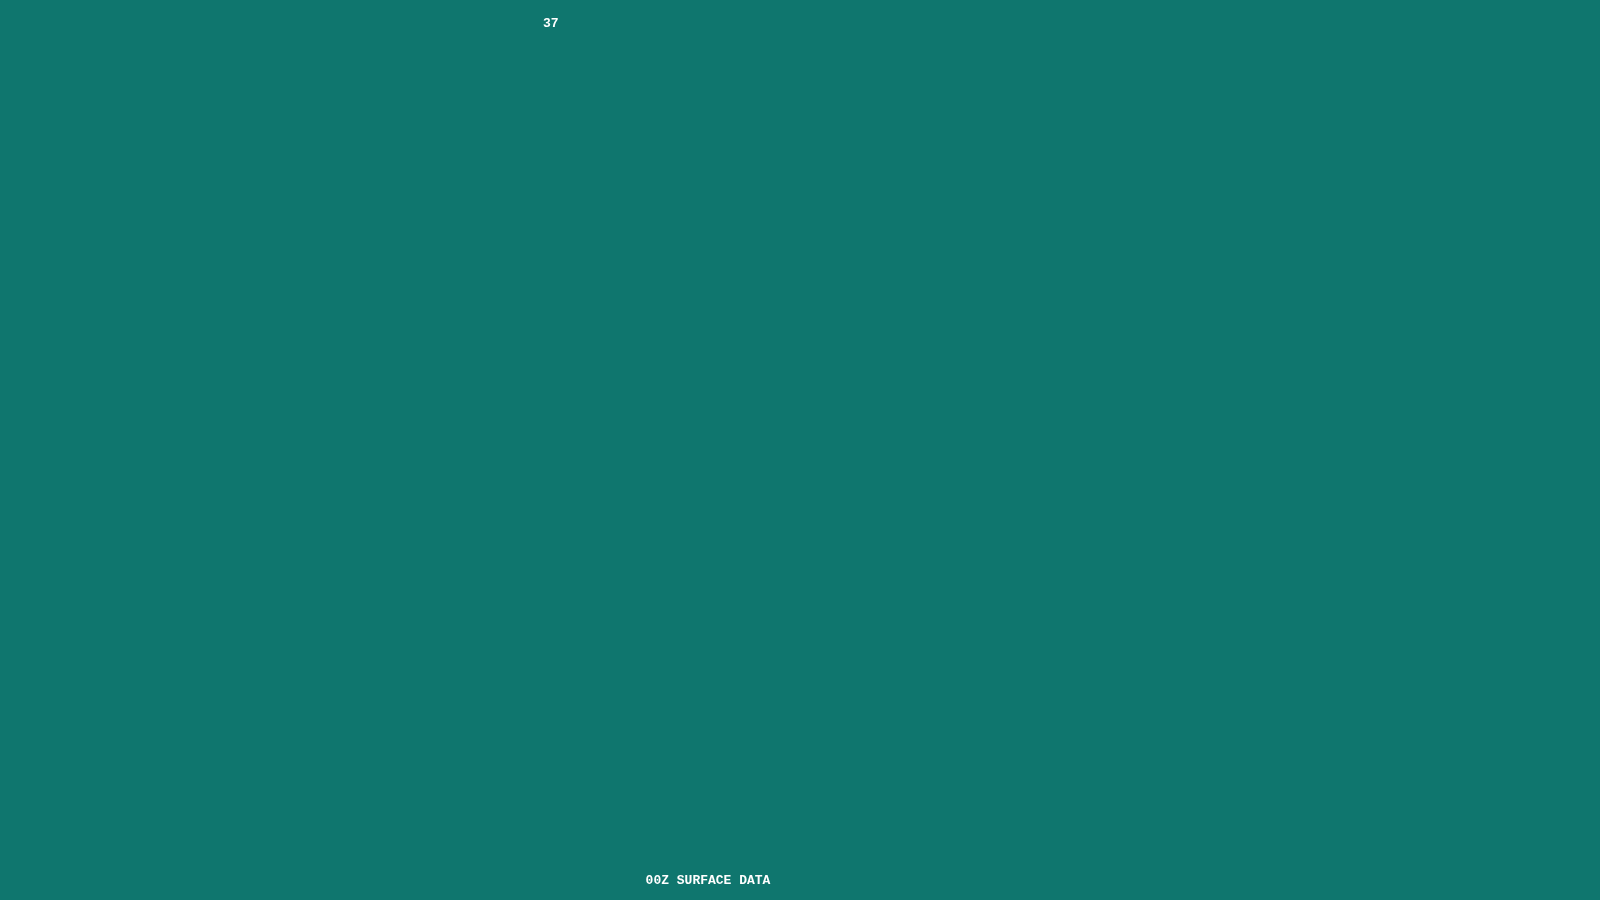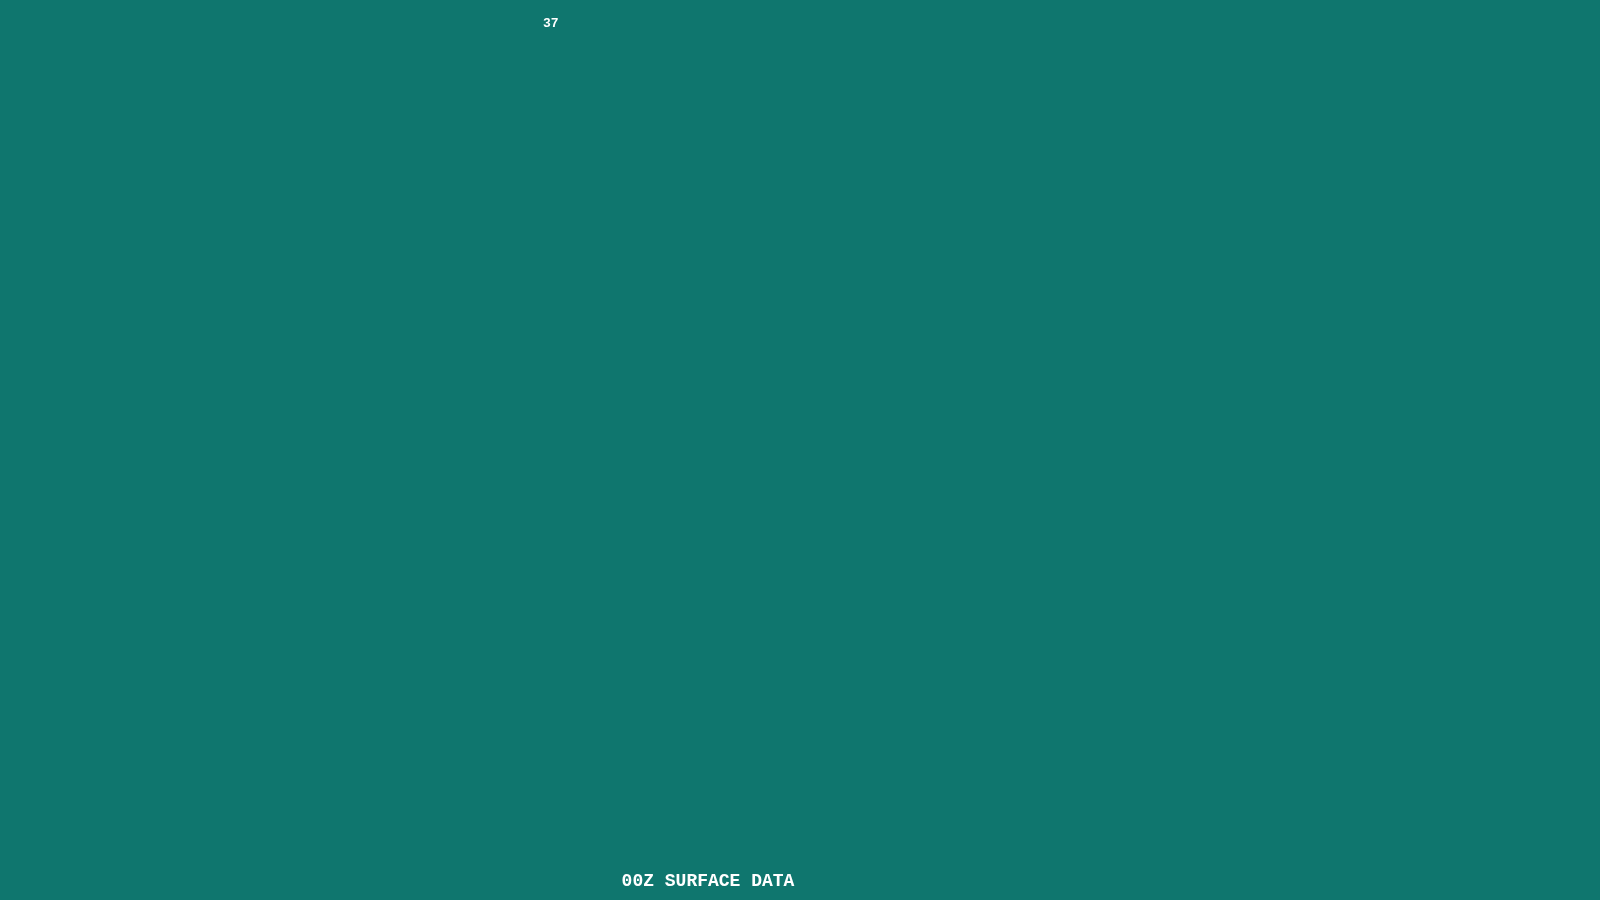--- a/index.html
+++ b/index.html
@@ -27,21 +27,21 @@
     white-space: pre;
   }
   .plot-title {
     position: absolute;
     left: 0;
     top: 874px;
     width: 1416px;
     text-align: center;
     color: #ffffff;
     font-family: "Liberation Mono", "DejaVu Sans Mono", monospace;
-    font-size: 18px;
+    font-size: 13px;
     font-weight: bold;
     line-height: 14px;
     letter-spacing: 0px;
     white-space: pre;
   }
 </style>
 </head>
 <body>
 
 <div class="plot-area">

